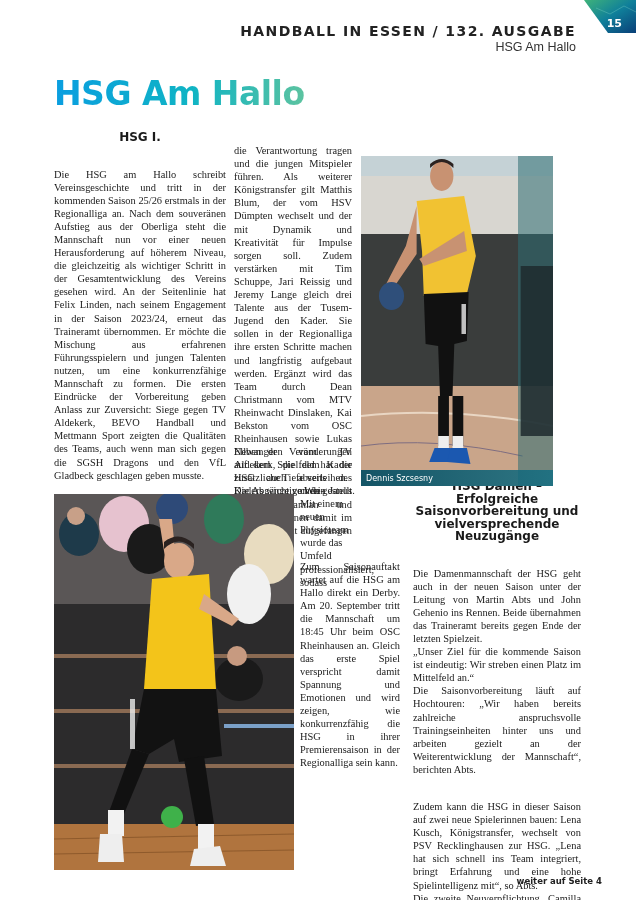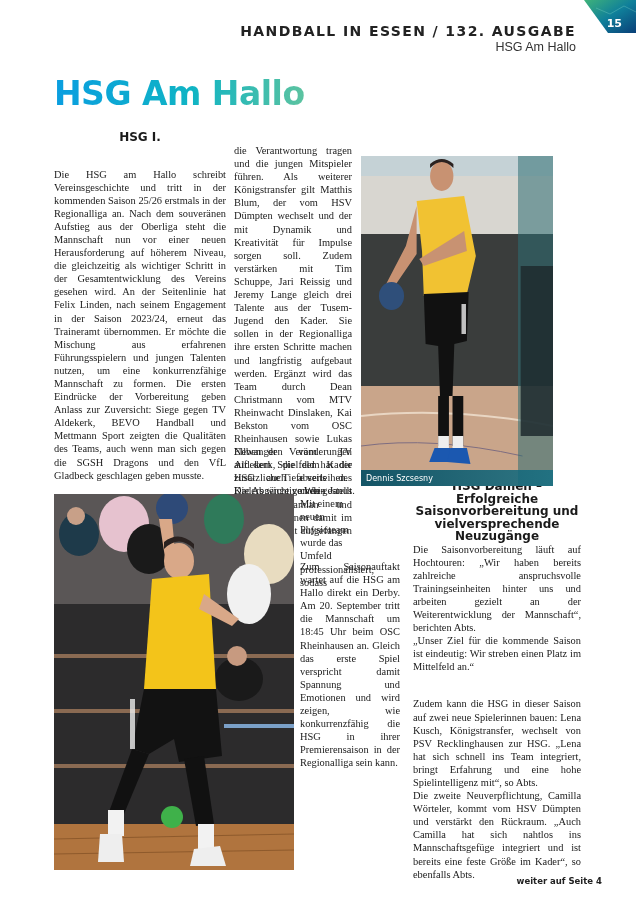--- a/index.html
+++ b/index.html
@@ -77,22 +77,23 @@
 <div class="col" id="col2c" style="left:300px;width:55px;">
   <p>chen gestellt. Mit einem neuen Physioteam wurde das Umfeld professionalisiert, sodass</p>
 </div>
 
 <div class="col" id="col3">
   <p class="gap">Zum Saisonauftakt wartet auf die HSG am Hallo direkt ein Derby. Am 20. September tritt die Mannschaft um 18:45 Uhr beim OSC Rheinhausen an. Gleich das erste Spiel verspricht damit Spannung und Emotionen und wird zeigen, wie konkurrenzfähig die HSG in ihrer Premierensaison in der Regionalliga sein kann.</p>
 </div>
 
 <div class="col" id="col4">
   <p class="subhead">HSG Damen – Erfolgreiche Saisonvorbereitung und vielversprechende Neuzugänge</p>
+  <p class="gap">Die Damenmannschaft der HSG geht auch in der neuen Saison unter der Leitung von Martin Abts und John Gehenio ins Rennen. Beide übernahmen das Traineramt bereits gegen Ende der letzten Spielzeit.</p>
+  <p>„Unser Ziel für die kommende Saison ist eindeutig: Wir streben einen Platz im Mittelfeld an.“</p>
   <p>Die Saisonvorbereitung läuft auf Hochtouren: „Wir haben bereits zahlreiche anspruchsvolle Trainingseinheiten hinter uns und arbeiten gezielt an der Weiterentwicklung der Mannschaft“, berichten Abts.</p>
-  <p>„Unser Ziel für die kommende Saison ist eindeutig: Wir streben einen Platz im Mittelfeld an.“</p>
   <p class="gap">Zudem kann die HSG in dieser Saison auf zwei neue Spielerinnen bauen: Lena Kusch, Königstransfer, wechselt von PSV Recklinghausen zur HSG. „Lena hat sich schnell ins Team integriert, bringt Erfahrung und eine hohe Spielintelligenz mit“, so Abts.</p>
   <p>Die zweite Neuverpflichtung, Camilla Wörteler, kommt vom HSV Dümpten und verstärkt den Rückraum. „Auch Camilla hat sich nahtlos ins Mannschaftsgefüge integriert und ist bereits eine feste Größe im Kader“, so ebenfalls Abts.</p>
 </div>
 
 <div class="photo" id="photo1">
   <svg viewBox="0 0 214 330" preserveAspectRatio="none">
     <rect x="0" y="0" width="214" height="330" fill="#d8d6d0"></rect>
     <rect x="0" y="0" width="214" height="20" fill="#c5d2d6"></rect>
     <rect x="0" y="78" width="214" height="160" fill="#3a3d3c"></rect>
     <rect x="0" y="230" width="214" height="100" fill="#c9a58a"></rect>

